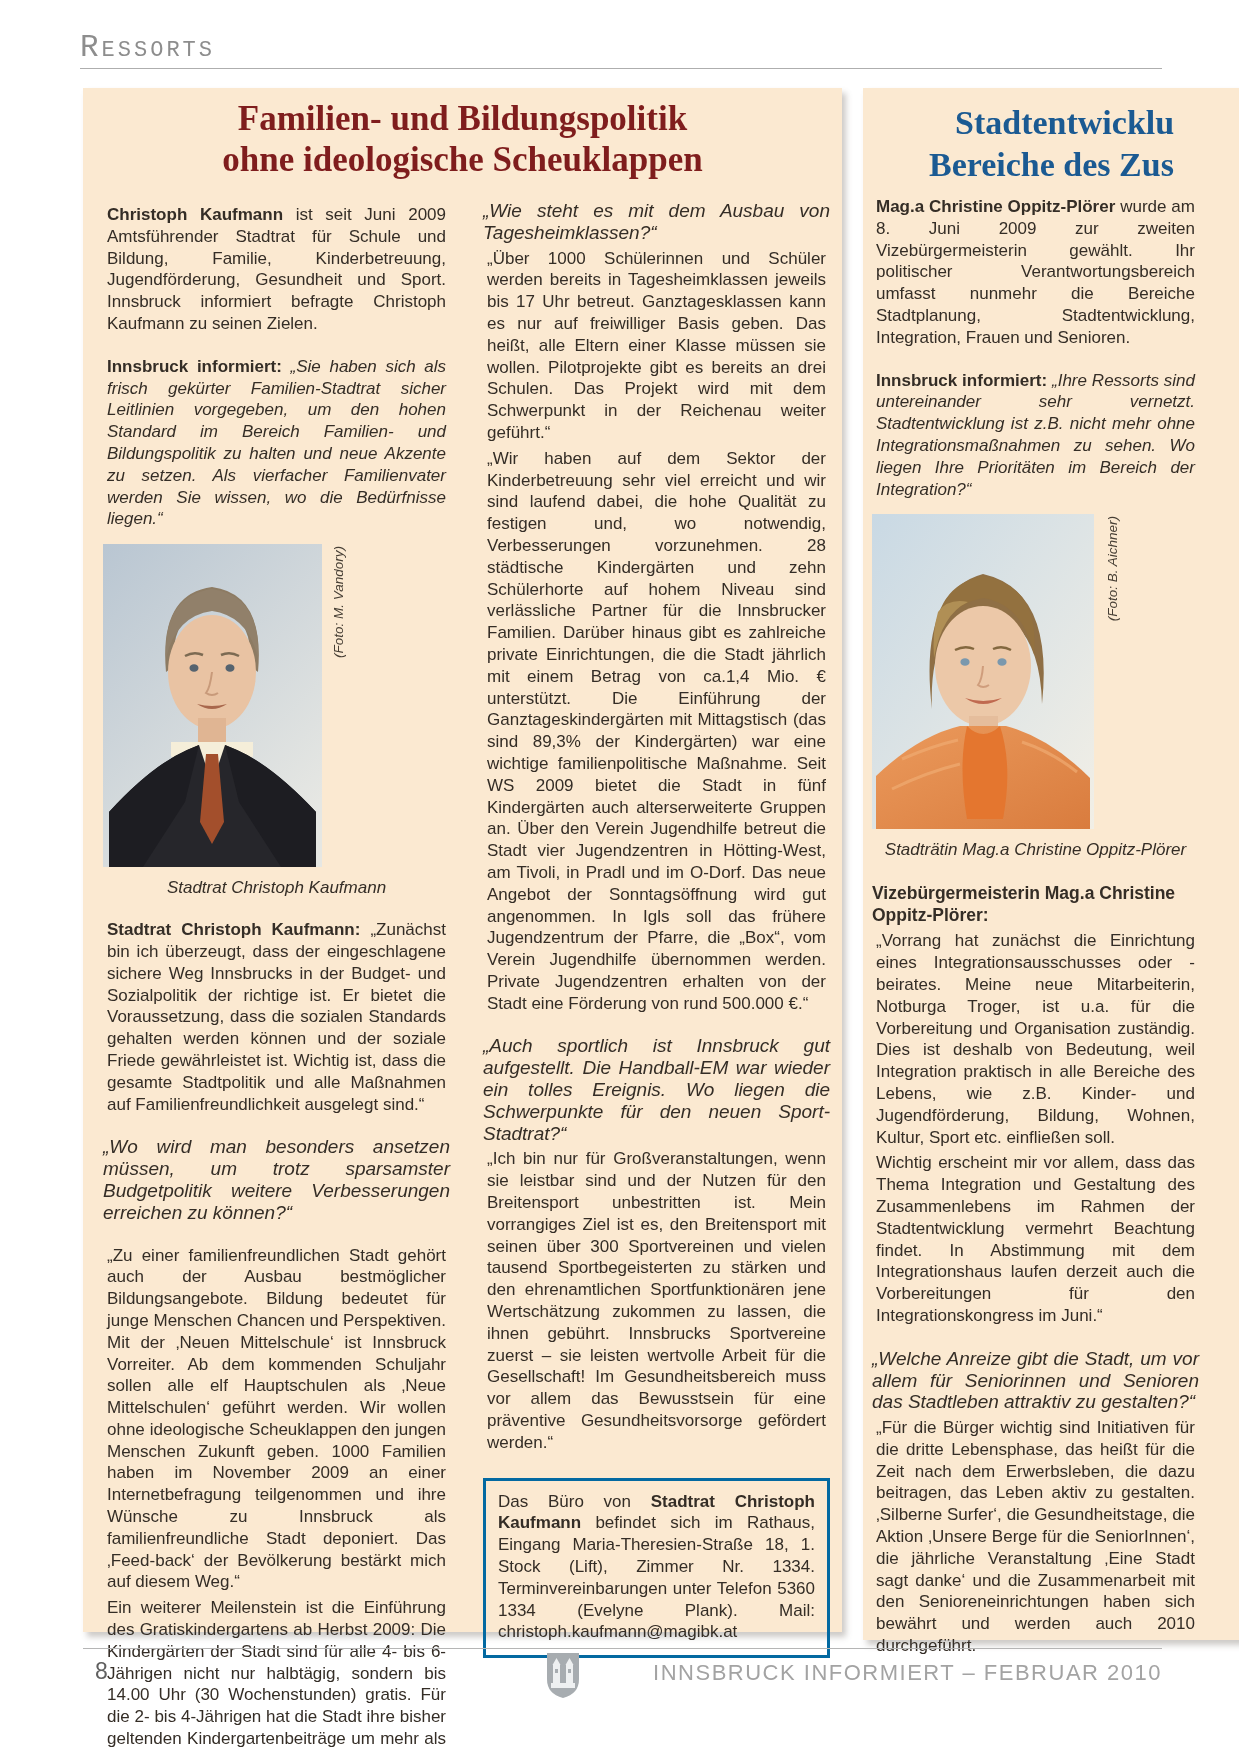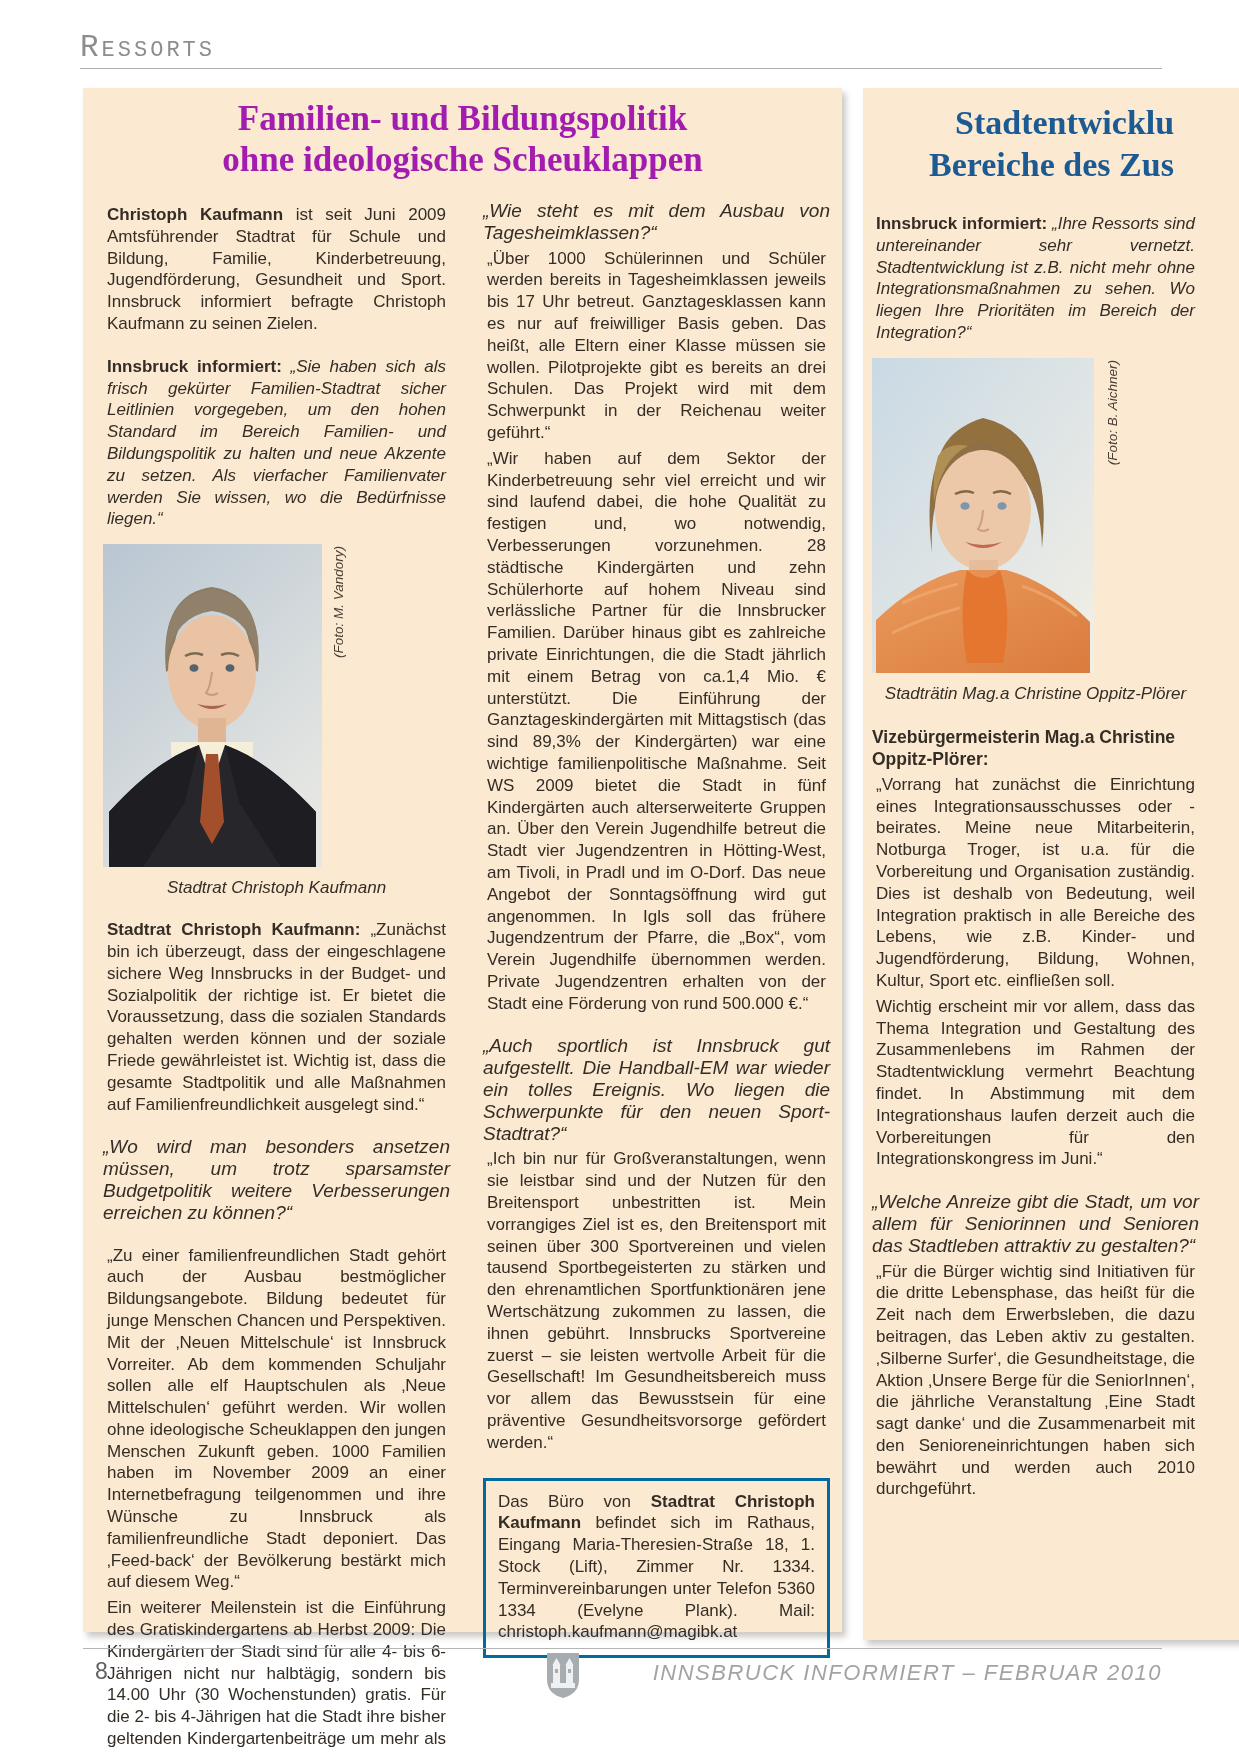--- a/index.html
+++ b/index.html
@@ -19,21 +19,21 @@
   .panel {
     position:absolute; background:#fbe9d1;
     box-shadow:4px 5px 6px rgba(90,80,70,0.30);
   }
   .panel-left  { left:83px;  top:88px; width:759px; height:1544px; }
   .panel-right { left:863px; top:88px; width:420px; height:1552px; }
 
   h1.article-title {
     position:absolute; left:0; right:0; top:10px; margin:0; text-align:center;
     font-family:"Liberation Serif", serif; font-weight:bold;
-    font-size:35px; line-height:41px; color:#a21caf;
+    font-size:35px; line-height:41px; color:#7f1d1d;
   }
   .rtitle {
     position:absolute; margin:0; white-space:nowrap;
     font-family:"Liberation Serif", serif; font-weight:bold;
     font-size:34px; color:#1b5a92;
   }
   .rtitle.l1 { left:92px; top:16px; }
   .rtitle.l2 { left:66px; top:58px; }
 
   .cols { position:absolute; left:20px; top:112px; width:727px; display:flex; gap:33px; }
@@ -66,21 +66,21 @@
 
   .rbody { position:absolute; left:9px; top:104px; width:327px; }
   h3.speaker { margin:22px 0 0 0; font-size:17.5px; line-height:22px; font-weight:bold; }
 
   
   .footer-rule { position:absolute; left:83px; top:1648px; width:1079px; border-top:1.5px solid #b5b5b5; }
   .page-num { position:absolute; left:95px; top:1658px; font-size:23px; color:#606060; }
   .crest { position:absolute; left:545px; top:1652px; }
   .footer-issue {
     position:absolute; top:1660px; right:77px; font-size:22px; letter-spacing:1.5px;
-    color:#a3a3a3; white-space:nowrap;font-style:italic;
+    color:#a3a3a3; white-space:nowrap;
   }
 </style>
 </head>
 <body>
 
 <div class="page">
 
   <div class="kicker">Ressorts</div>
   <div class="top-rule"></div>
 
@@ -140,20 +140,21 @@
         <div class="info-box"><span>Das Büro von </span><span class="b">Stadtrat Christoph Kaufmann</span><span> befindet sich im Rathaus, Eingang Maria-Theresien-Straße 18, 1. Stock (Lift), Zimmer Nr. 1334. Terminvereinbarungen unter Telefon 5360 1334 (Evelyne Plank). Mail: christoph.kaufmann@magibk.at</span></div>
       </div>
     </div>
   </section>
 
   <section class="panel panel-right">
     <h2 class="rtitle l1">Stadtentwicklu</h2>
     <h2 class="rtitle l2">Bereiche des Zus</h2>
 
     <div class="rbody">
+      <p class="body"><span class="b">Mag.a Christine Oppitz-Plörer</span><span> wurde am 8. Juni 2009 zur zweiten Vizebürgermeisterin gewählt. Ihr politischer Verantwortungsbereich umfasst nunmehr die Bereiche Stadtplanung, Stadtentwicklung, Integration, Frauen und Senioren.</span></p>
       <p class="body sp"><span class="b">Innsbruck informiert: </span><span class="i">„Ihre Ressorts sind untereinander sehr vernetzt. Stadtentwicklung ist z.B. nicht mehr ohne Integrationsmaßnahmen zu sehen. Wo liegen Ihre Prioritäten im Bereich der Integration?“</span></p>
 
       <figure class="photo woman-fig">
         <div class="photo-frame">
           <svg width="222" height="315" viewBox="0 0 222 315" aria-hidden="true">
             <defs>
               <linearGradient id="bgW" x1="0" y1="0" x2="1" y2="1">
                 <stop offset="0" stop-color="#c9d9e4"></stop>
                   <stop offset="1" stop-color="#f2efe6"></stop>
               </linearGradient>

